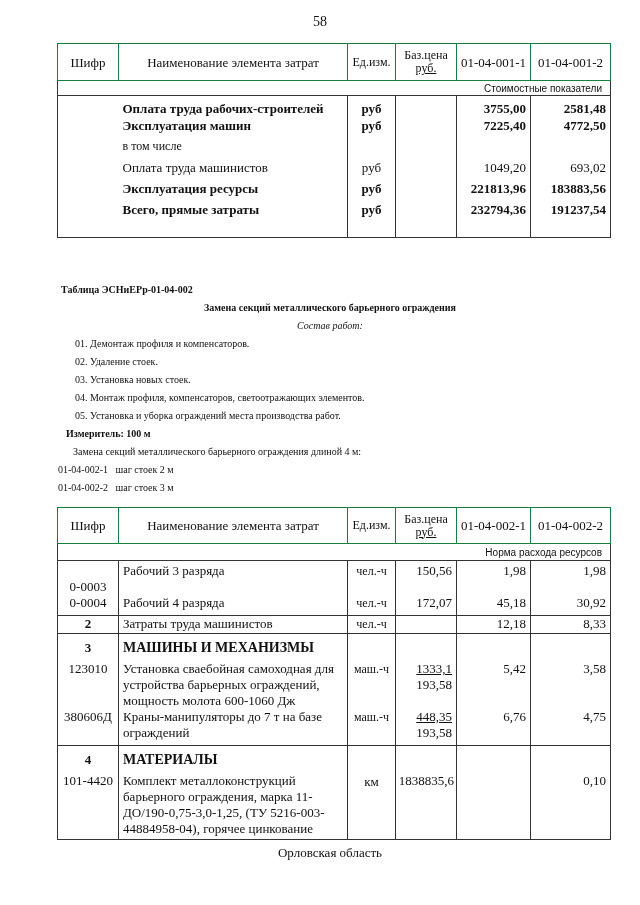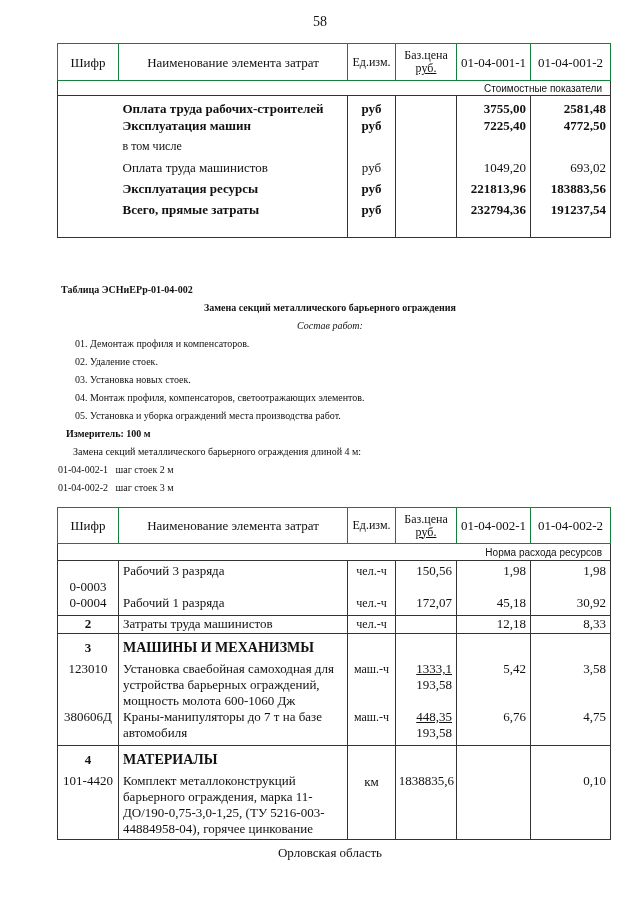--- a/index.html
+++ b/index.html
@@ -141,21 +141,21 @@
   <tr class="vb" style="height:20px">
     <td class="c" style="padding-top:18px">0-0003</td>
     <td style="padding-top:2px">Рабочий 3 разряда</td>
     <td class="c" style="font-size:12px;padding-top:3px">чел.-ч</td>
     <td class="r" style="padding-top:2px">150,56</td>
     <td class="r" style="padding-top:2px">1,98</td>
     <td class="r" style="padding-top:2px">1,98</td>
   </tr>
   <tr class="vb" style="height:20px">
     <td class="c">0-0004</td>
-    <td>Рабочий 1 разряда</td>
+    <td>Рабочий 4 разряда</td>
     <td class="c" style="font-size:12px;padding-top:1px">чел.-ч</td>
     <td class="r">172,07</td>
     <td class="r">45,18</td>
     <td class="r">30,92</td>
   </tr>
   <tr class="vb bt" style="height:18px">
     <td class="c bold">2</td>
     <td>Затраты труда машинистов</td>
     <td class="c" style="font-size:12px;padding-top:1px">чел.-ч</td>
     <td class="r"></td>
@@ -182,21 +182,21 @@
       <div class="u">1333,1</div>
       <div>193,58</div>
     </td>
     <td class="r" style="padding-top:4px">5,42</td>
     <td class="r" style="padding-top:4px">3,58</td>
   </tr>
   <tr class="vb" style="height:36px">
     <td class="c">380606Д</td>
     <td style="line-height:16px">
       <div>Краны-манипуляторы до 7 т на базе</div>
-      <div>автомобиля</div>
+      <div>ограждений</div>
     </td>
     <td class="c" style="font-size:12px;padding-top:1px">маш.-ч</td>
     <td class="r" style="line-height:16px">
       <div class="u">448,35</div>
       <div>193,58</div>
     </td>
     <td class="r">6,76</td>
     <td class="r">4,75</td>
   </tr>
   <tr class="vb bt" style="height:24px">

